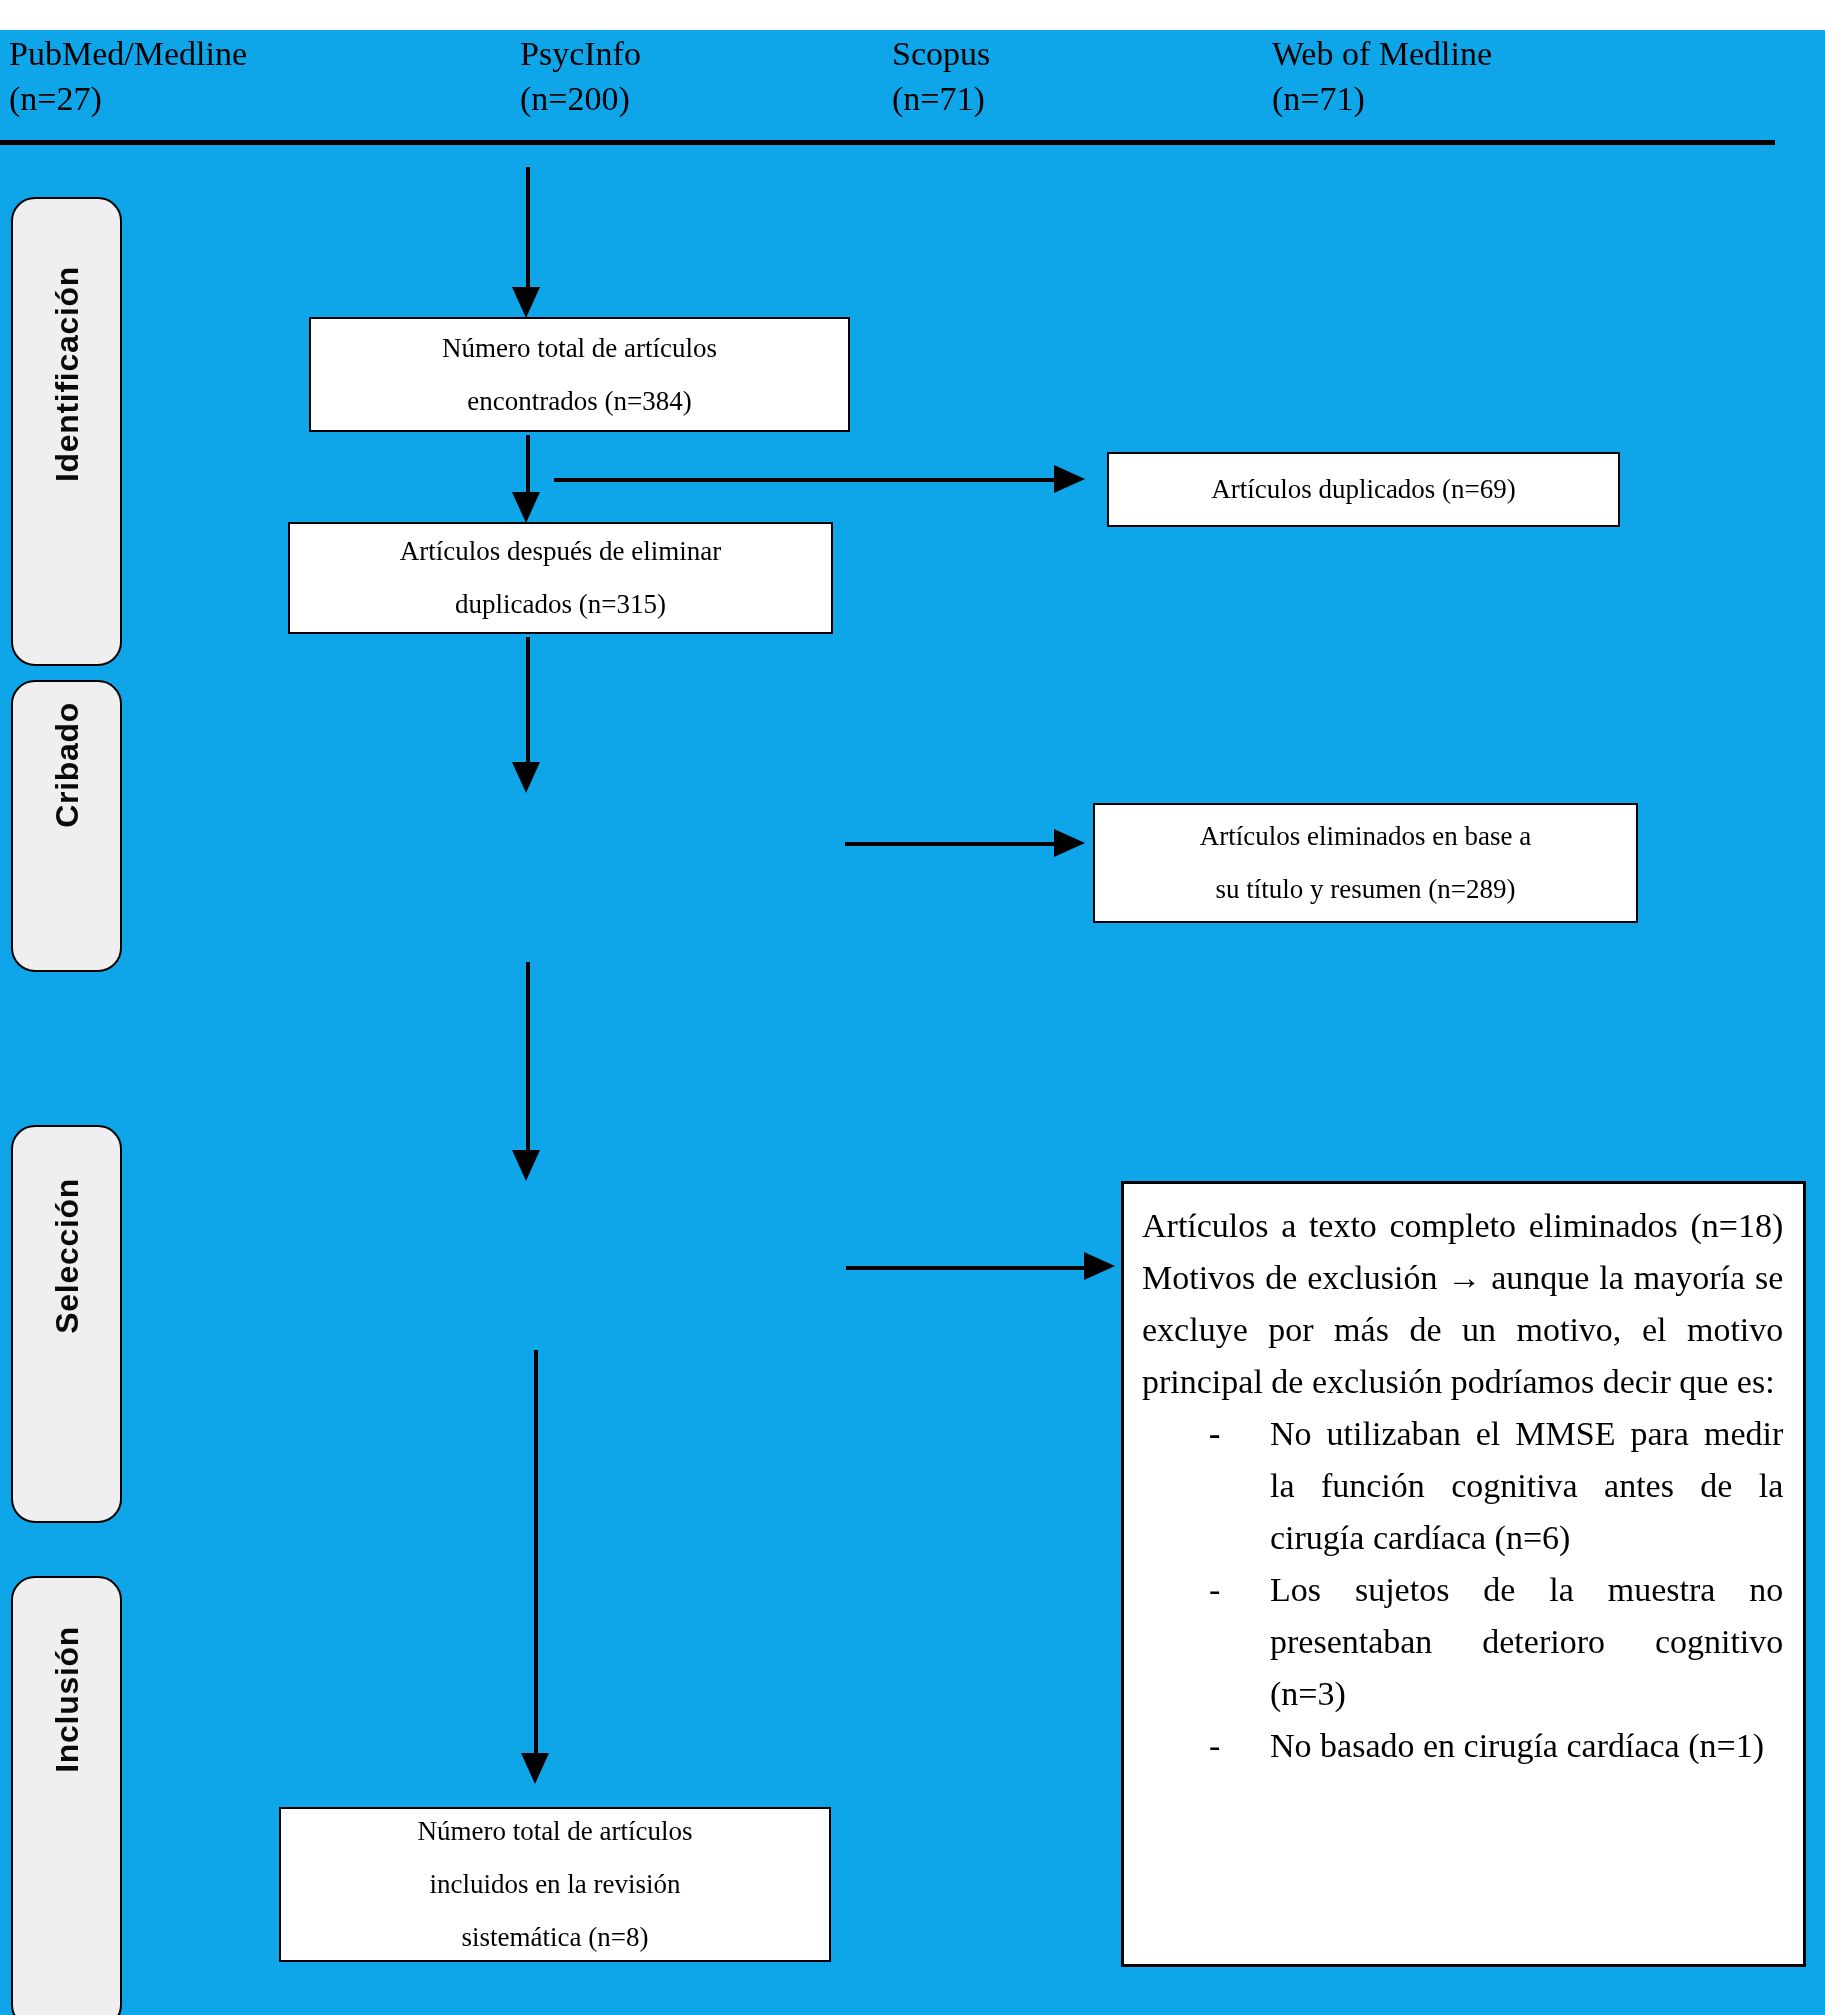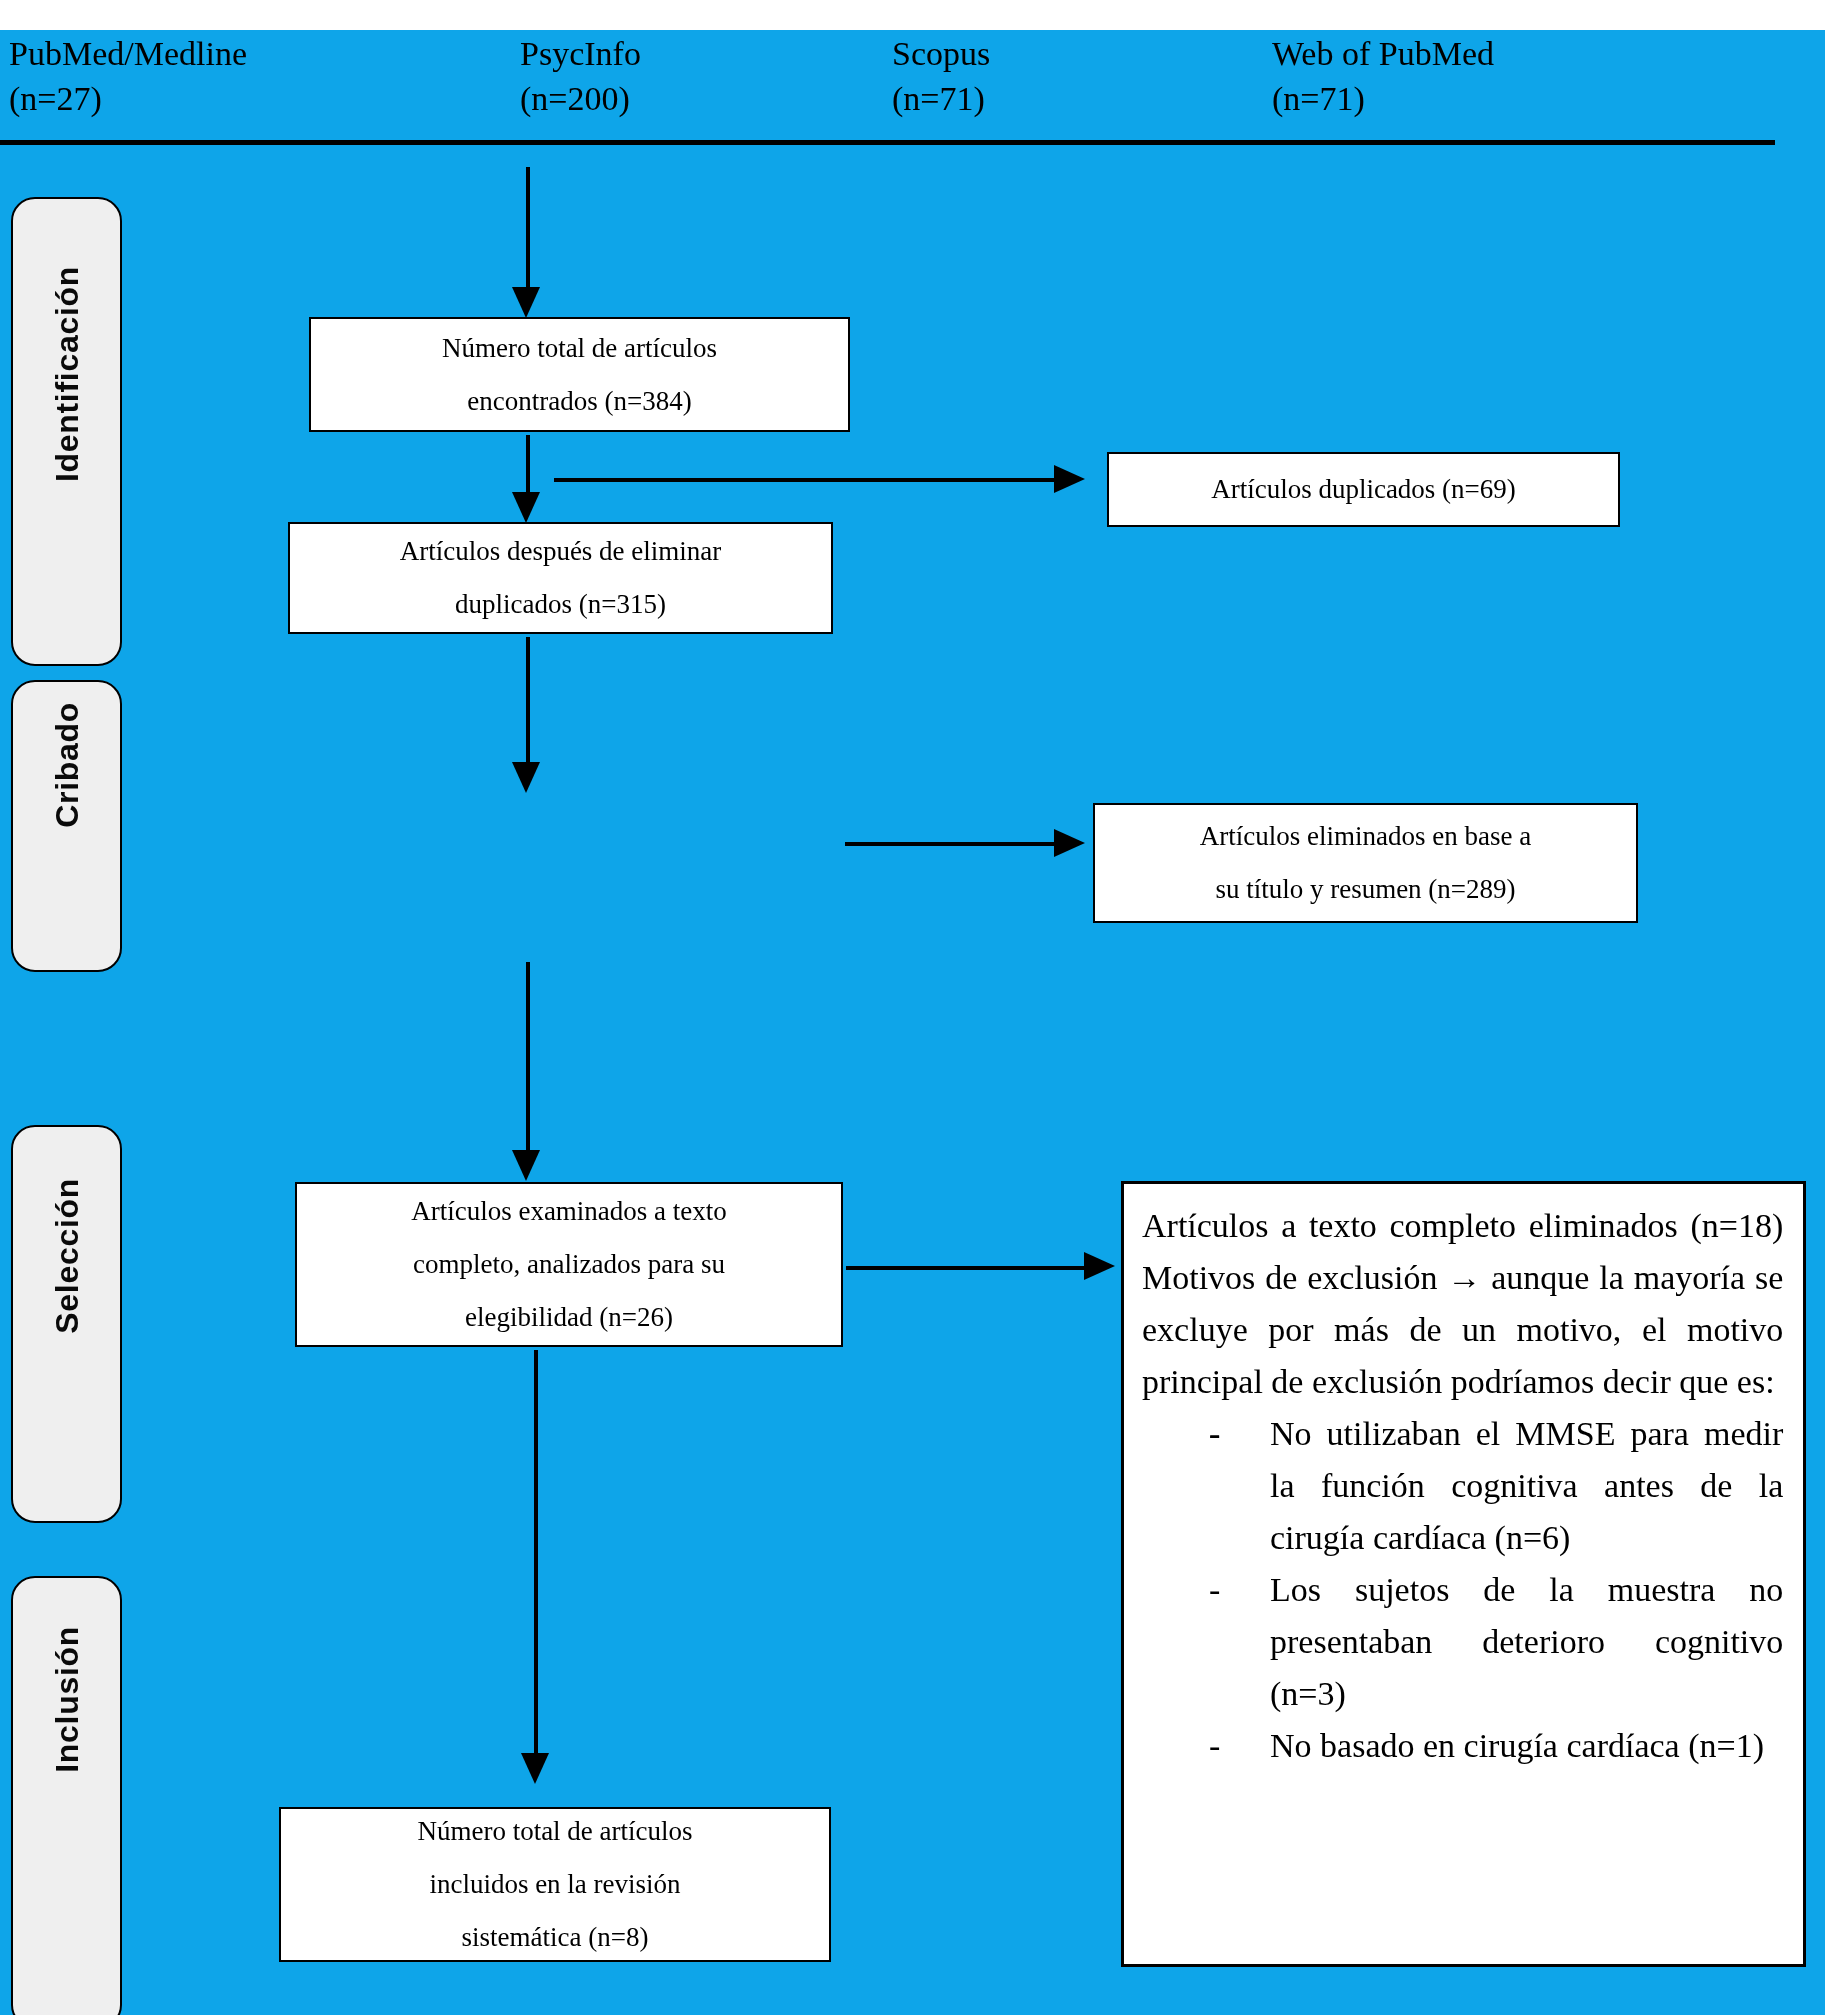--- a/index.html
+++ b/index.html
@@ -57,21 +57,21 @@
   </div>
   <div class="src" style="left:520px">
     <div>PsycInfo</div>
     <div>(n=200)</div>
   </div>
   <div class="src" style="left:892px">
     <div>Scopus</div>
     <div>(n=71)</div>
   </div>
   <div class="src" style="left:1272px">
-    <div>Web of PubMed</div>
+    <div>Web of Medline</div>
     <div>(n=71)</div>
   </div>
 
   <div class="rule"></div>
 
   <div class="stage" style="top:167px; height:469px;">
     <span class="stage-label" style="top:67px">Identificación</span>
   </div>
   <div class="stage" style="top:650px; height:292px;">
     <span class="stage-label" style="top:19.7px">Cribado</span>
@@ -104,23 +104,20 @@
 
 
   <div class="hline" style="left:845px; top:812px; width:209px;"></div>
   <div class="ah-right" style="left:1054px; top:799px;"></div>
   <div class="fbox" style="left:1093px; top:773px; width:545px; height:120px;">Artículos eliminados en base a
 su título y resumen (n=289)</div>
 
   <div class="vline" style="left:526px; top:932px; height:188px;"></div>
   <div class="ah-down" style="left:512px; top:1120px;"></div>
 
-  <div class="fbox" style="left:295px; top:1152px; width:548px; height:165px;">Artículos examinados a texto
-completo, analizados para su
-elegibilidad (n=26)</div>
 
   <div class="hline" style="left:846px; top:1236px; width:238px;"></div>
   <div class="ah-right" style="left:1084px; top:1222px;"></div>
 
   <div class="bigbox" style="left:1121px; top:1151px; width:685px; height:786px;padding-left:18px;">
     <div class="para">Artículos a texto completo eliminados (n=18) Motivos de exclusión → aunque la mayoría se excluye por más de un motivo, el motivo principal de exclusión podríamos decir que es:</div>
     <div class="li">
       <span class="marker">-</span>
     </div>
     <div class="li">

